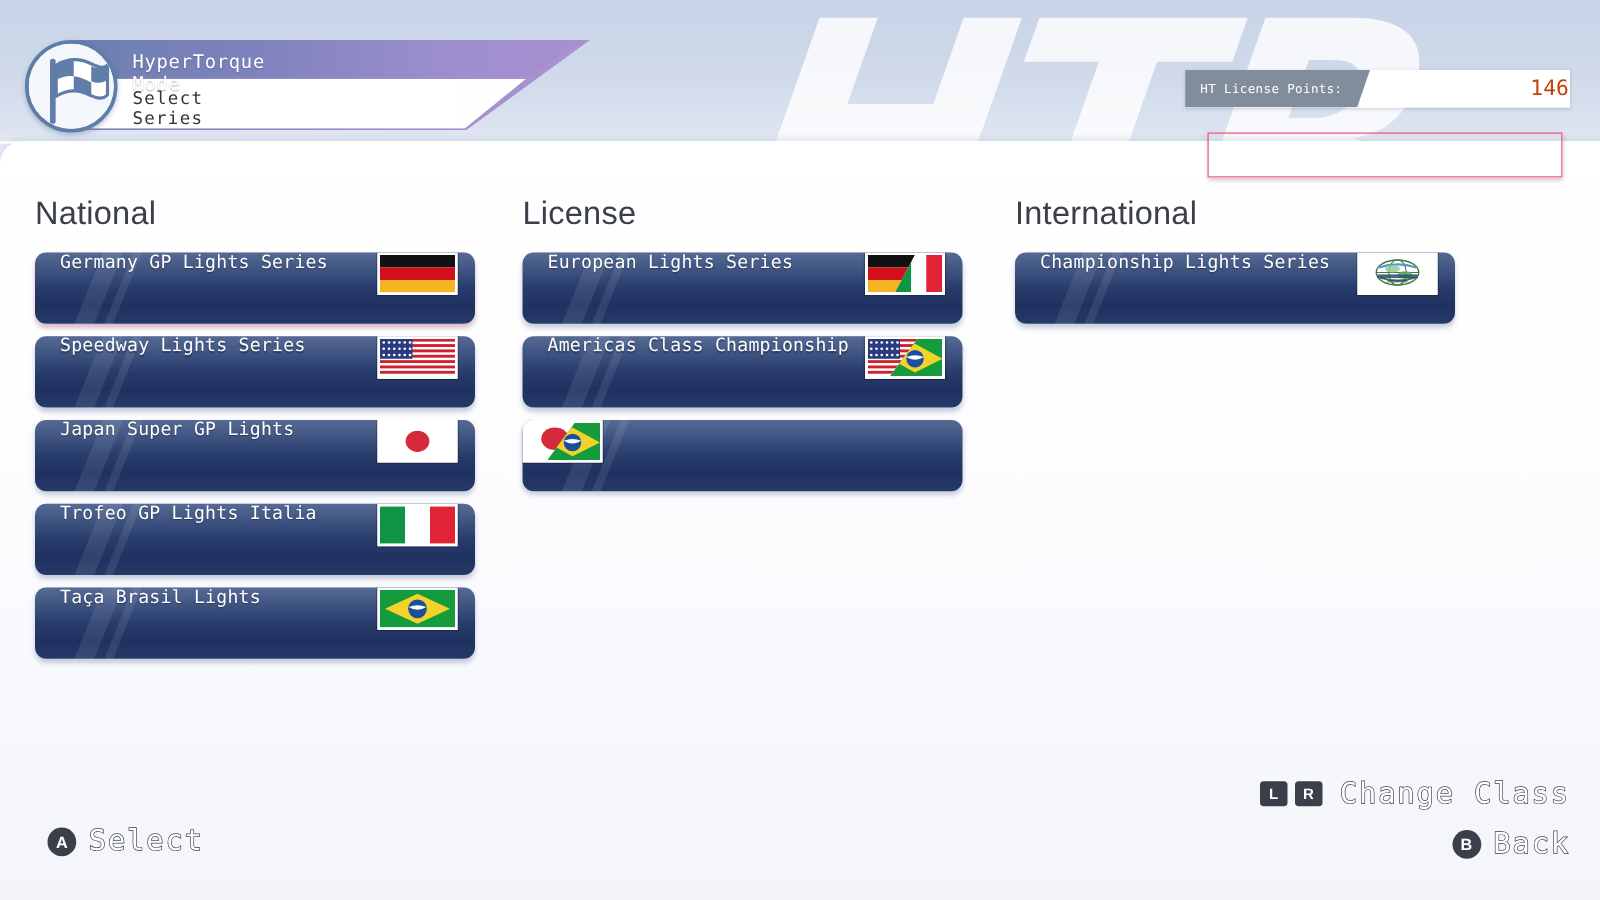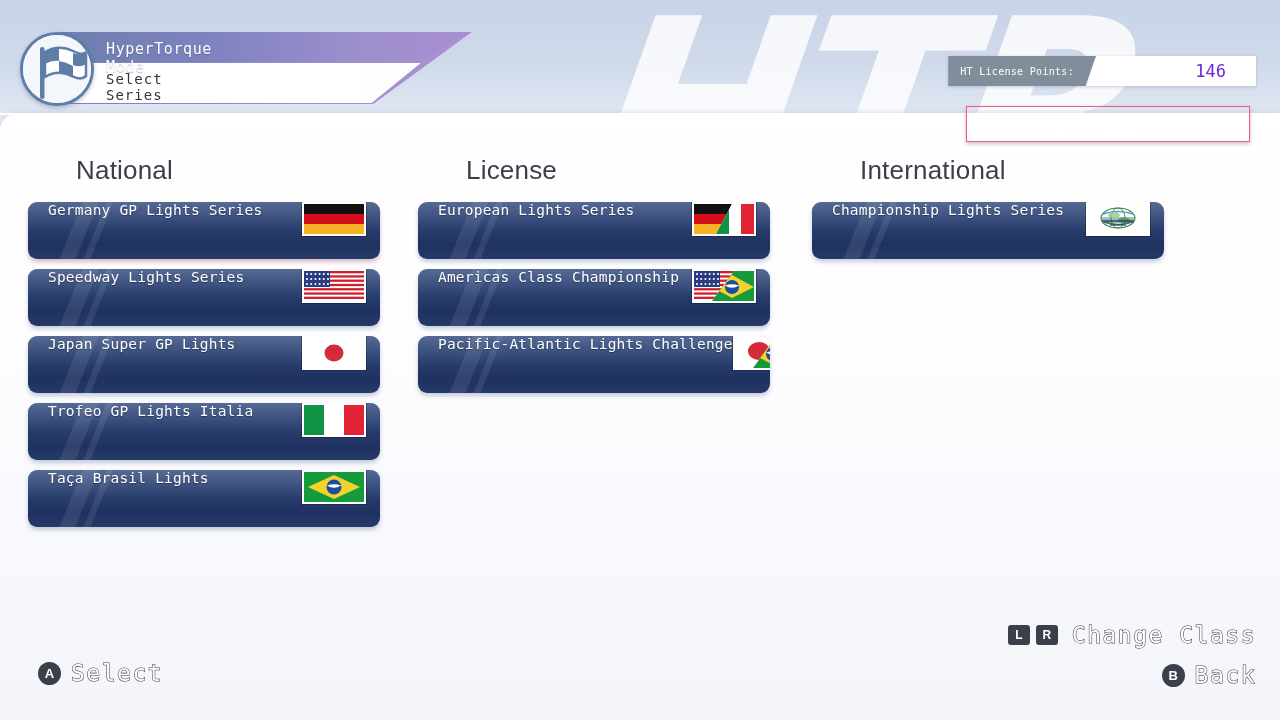--- a/index.html
+++ b/index.html
@@ -116,26 +116,26 @@
     font-size: 10px;
     font-family: "DejaVu Sans Mono", monospace;
     padding: 0 14px 0 12px;
     display: flex; align-items: center;
     letter-spacing: .3px;
     clip-path: polygon(0 0, 100% 0, 93% 100%, 0 100%);
     padding-right: 22px;
   }
   #ht-value {
     background: #ffffff;
-    color: #6d28d9;
+    color: #c2410c;
     font-size: 17px;
     font-family: "DejaVu Sans Mono", monospace;
     width: 168px;
     display: flex; align-items: center; justify-content: flex-end;
-    padding-right: 30px;
+    padding-right: 1px;
     margin-left: -8px;
   }
 
   
   #class-chip {
     position: absolute; right: 30px; top: 106px;
     width: 284px; height: 36px;
     background: linear-gradient(180deg,#e8days 0%, #e4074f 0%, #d60046 55%, #cf0042 100%);
     border: 1px solid #ef5a86;
     display: flex; align-items: center; justify-content: center;
@@ -151,21 +151,20 @@
   #col-regional    { left: 418px; width: 352px; }
   #col-international { left: 812px; width: 352px; }
 
   .col-title {
     font-size: 26px;
     color: #3a3f4a;
     font-weight: normal;
     font-family: "Liberation Sans", sans-serif;
     margin-bottom: 16px;
     letter-spacing: .2px;
-    margin-left: 48px;
   }
 
   
   .series-row {
     position: relative;
     height: 57px;
     margin-bottom: 10px;
     border-radius: 9px;
     overflow: hidden;
     display: flex; align-items: flex-start;
@@ -473,21 +472,20 @@
                 <polygon points="38,4 60,16 38,27 18,16" fill="#f3d22b"></polygon>
                 <circle cx="38" cy="16" r="7" fill="#1a4f9e"></circle>
                 <path d="M31 14.5 Q38 19 45 14.5 Q38 12 31 14.5" fill="#fff"></path>
               </g>
             </svg>
           </span>
         </div>
         <div class="series-row">
           <span class="stripe s1"></span>
           <span class="stripe s2"></span>
-          <span class="series-label">Pacific-Atlantic Lights Challenge</span>
           <span class="flag-box">
             <svg viewBox="0 0 60 30" preserveAspectRatio="none">
               <rect width="60" height="30" fill="#fff"></rect>
         <clipPath id="jL">
                 <polygon points="0,0 40,0 18,30 0,30"></polygon>
               </clipPath>
         <g clip-path="url(#jL)">
                 <rect width="60" height="30" fill="#fff"></rect>
                 <ellipse cx="24" cy="13" rx="11" ry="9" fill="#d42a3a"></ellipse>
               </g>

